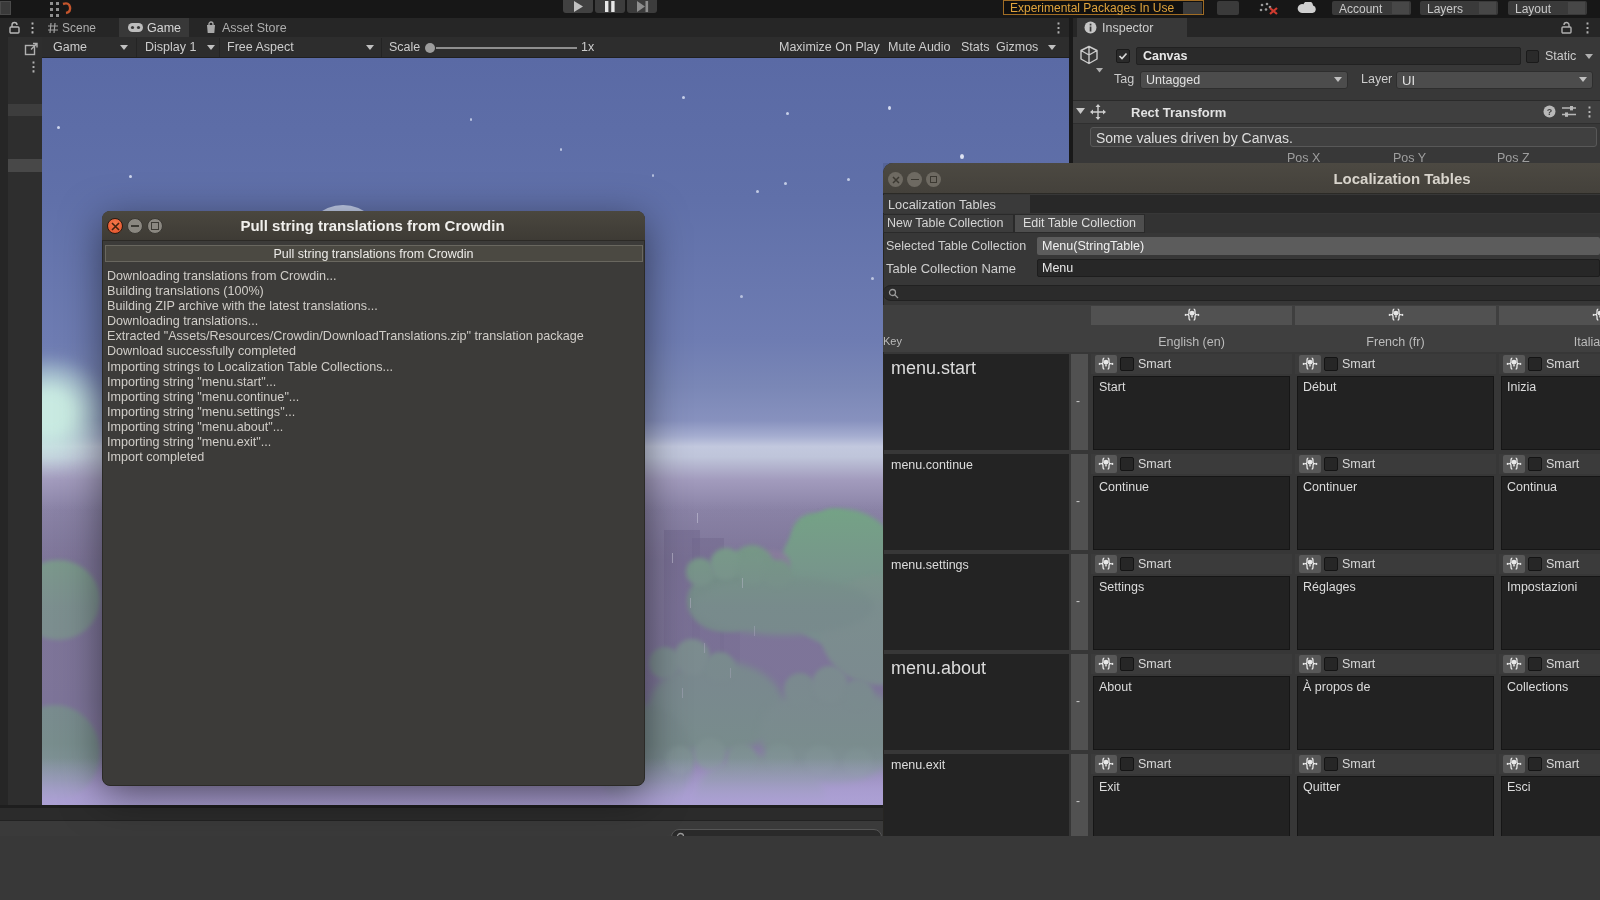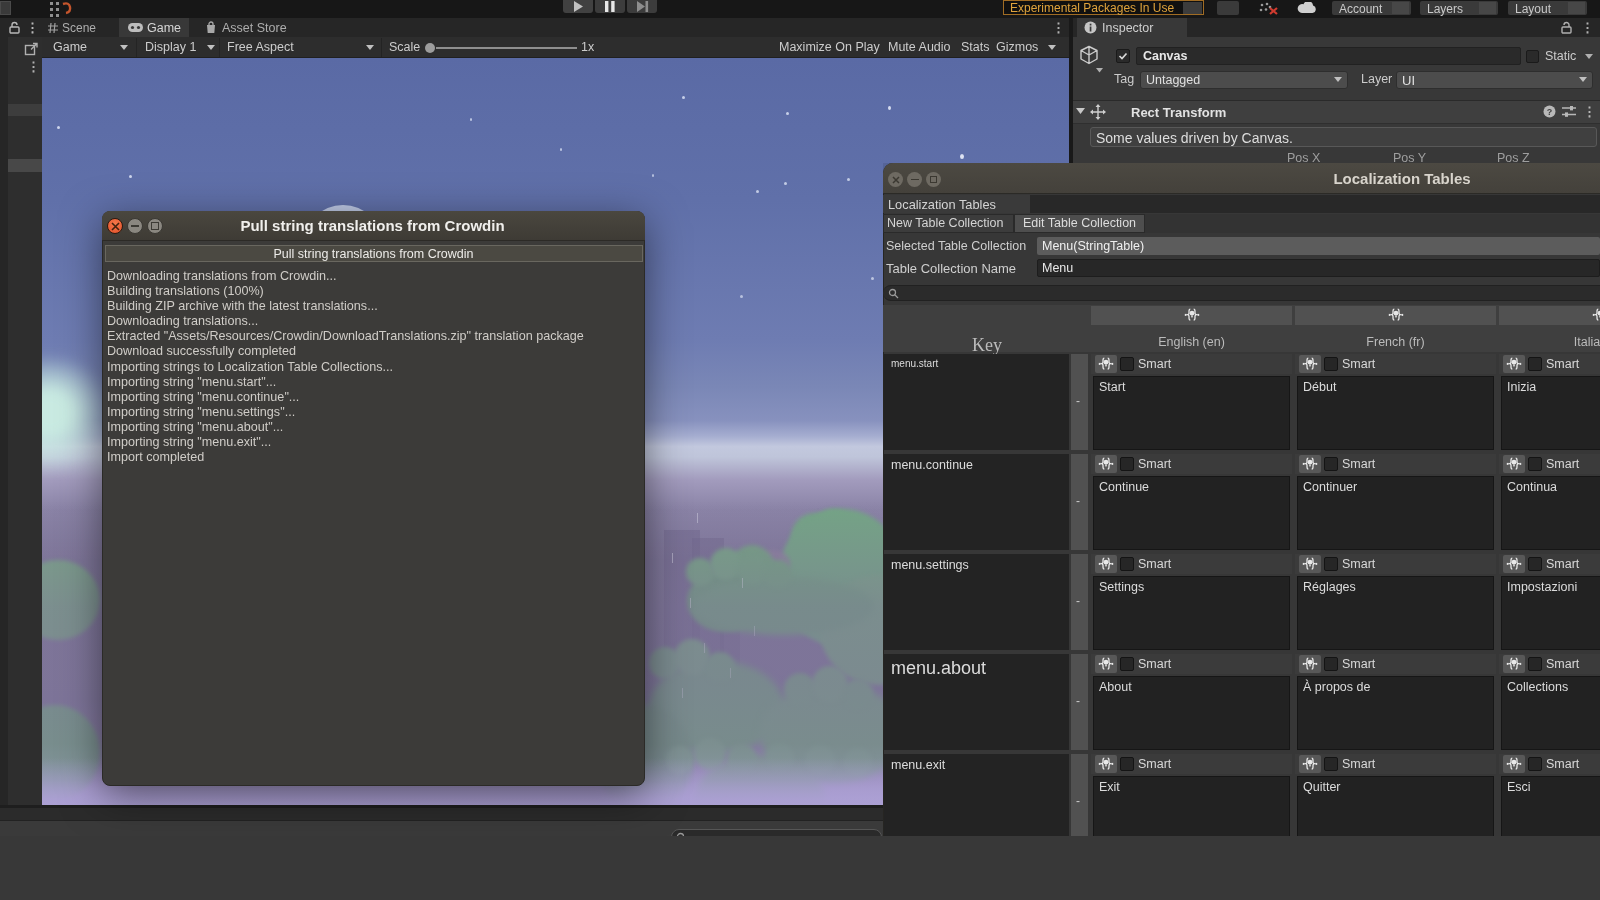--- a/index.html
+++ b/index.html
@@ -361,21 +361,21 @@
   <div class="abs" style="left:154px;top:96px;width:563px;height:18px;background:#272727;border:1px solid #1d1d1d;border-radius:2px;"></div>
   <div class="txt" style="left:159px;top:98px;font-size:12.5px;color:#e8e8e8;">Menu</div>
 
   <div class="abs" style="left:0;top:122px;width:717px;height:16px;background:#2b2b2b;border-top:1px solid #212121;border-bottom:1px solid #212121;border-radius:8px 0 0 8px;"></div>
   <svg class="abs" style="left:5px;top:125px;" width="11" height="11" viewBox="0 0 11 11">
         <circle cx="4.5" cy="4.5" r="3" fill="none" stroke="#9a9a9a" stroke-width="1.3"></circle>
         <path d="M7 7 L10 10" stroke="#9a9a9a" stroke-width="1.3"></path>
       </svg>
 
   <div class="abs" style="left:0;top:142px;width:717px;height:47px;background:#3f3f3f;"></div>
-  <div class="txt" style="left:0;top:172px;width:208px;text-align:center;font-size:18px;color:#bbbbbb;font-family:Liberation Serif, serif;">Key</div>
+  <div class="txt" style="left:0;top:172px;width:208px;text-align:left;font-size:11px;color:#bbbbbb;">Key</div>
   <div class="abs" style="left:208px;top:143px;width:201px;height:19px;background:#515151;"></div>
   <svg class="abs" style="left:301px;top:144px;" width="16" height="16" viewBox="0 0 16 16">
         <g stroke="#e6e6e6" stroke-width="1.3" fill="none">
           <path d="M6.3 2.2 C5.1 2.2 5 3 5 4.4 L5 5.9 C5 6.9 4.4 7.4 3.7 7.6 C4.4 7.8 5 8.3 5 9.3 L5 10.8 C5 12.2 5.1 13 6.3 13"></path>
           <path d="M9.7 2.2 C10.9 2.2 11 3 11 4.4 L11 5.9 C11 6.9 11.6 7.4 12.3 7.6 C11.6 7.8 11 8.3 11 9.3 L11 10.8 C11 12.2 10.9 13 9.7 13"></path>
         </g>
         <circle cx="8" cy="6.2" r="2.4" fill="#e6e6e6"></circle>
         <path d="M7.1 8.5 L8.9 8.5 L8.6 10.4 L7.4 10.4 Z" fill="#e6e6e6"></path>
         <rect x="0.8" y="6.9" width="1.7" height="2" fill="#e6e6e6"></rect>
         <rect x="13.5" y="6.9" width="1.7" height="2" fill="#e6e6e6"></rect>
@@ -400,21 +400,21 @@
           <path d="M9.7 2.2 C10.9 2.2 11 3 11 4.4 L11 5.9 C11 6.9 11.6 7.4 12.3 7.6 C11.6 7.8 11 8.3 11 9.3 L11 10.8 C11 12.2 10.9 13 9.7 13"></path>
         </g>
         <circle cx="8" cy="6.2" r="2.4" fill="#e6e6e6"></circle>
         <path d="M7.1 8.5 L8.9 8.5 L8.6 10.4 L7.4 10.4 Z" fill="#e6e6e6"></path>
         <rect x="0.8" y="6.9" width="1.7" height="2" fill="#e6e6e6"></rect>
         <rect x="13.5" y="6.9" width="1.7" height="2" fill="#e6e6e6"></rect>
       </svg>
   <div class="txt" style="left:616px;top:172px;width:201px;text-align:center;font-size:12.5px;color:#bbbbbb;">Italian (it)</div>
 
   <div class="abs" style="left:1px;top:191px;width:185px;height:96px;background:#232323;"></div>
-  <div class="txt" style="left:8px;top:195px;font-size:10px;color:#dcdcdc;">menu.start</div>
+  <div class="txt" style="left:8px;top:195px;font-size:18px;color:#dcdcdc;">menu.start</div>
   <div class="abs" style="left:188px;top:191px;width:17px;height:96px;background:#515151;"></div>
   <div class="txt" style="left:193px;top:231px;font-size:12px;color:#cccccc;">-</div>
   <div class="abs" style="left:208px;top:191px;width:201px;height:20px;background:#3b3b3b;"></div>
   <div class="abs" style="left:212px;top:192px;width:22px;height:18px;background:#585858;border-radius:2px;"></div>
   <svg class="abs" style="left:215px;top:193px;" width="16" height="16" viewBox="0 0 16 16">
         <g stroke="#e8e8e8" stroke-width="1.3" fill="none">
           <path d="M6.3 2.2 C5.1 2.2 5 3 5 4.4 L5 5.9 C5 6.9 4.4 7.4 3.7 7.6 C4.4 7.8 5 8.3 5 9.3 L5 10.8 C5 12.2 5.1 13 6.3 13"></path>
           <path d="M9.7 2.2 C10.9 2.2 11 3 11 4.4 L11 5.9 C11 6.9 11.6 7.4 12.3 7.6 C11.6 7.8 11 8.3 11 9.3 L11 10.8 C11 12.2 10.9 13 9.7 13"></path>
         </g>
         <circle cx="8" cy="6.2" r="2.4" fill="#e8e8e8"></circle>

